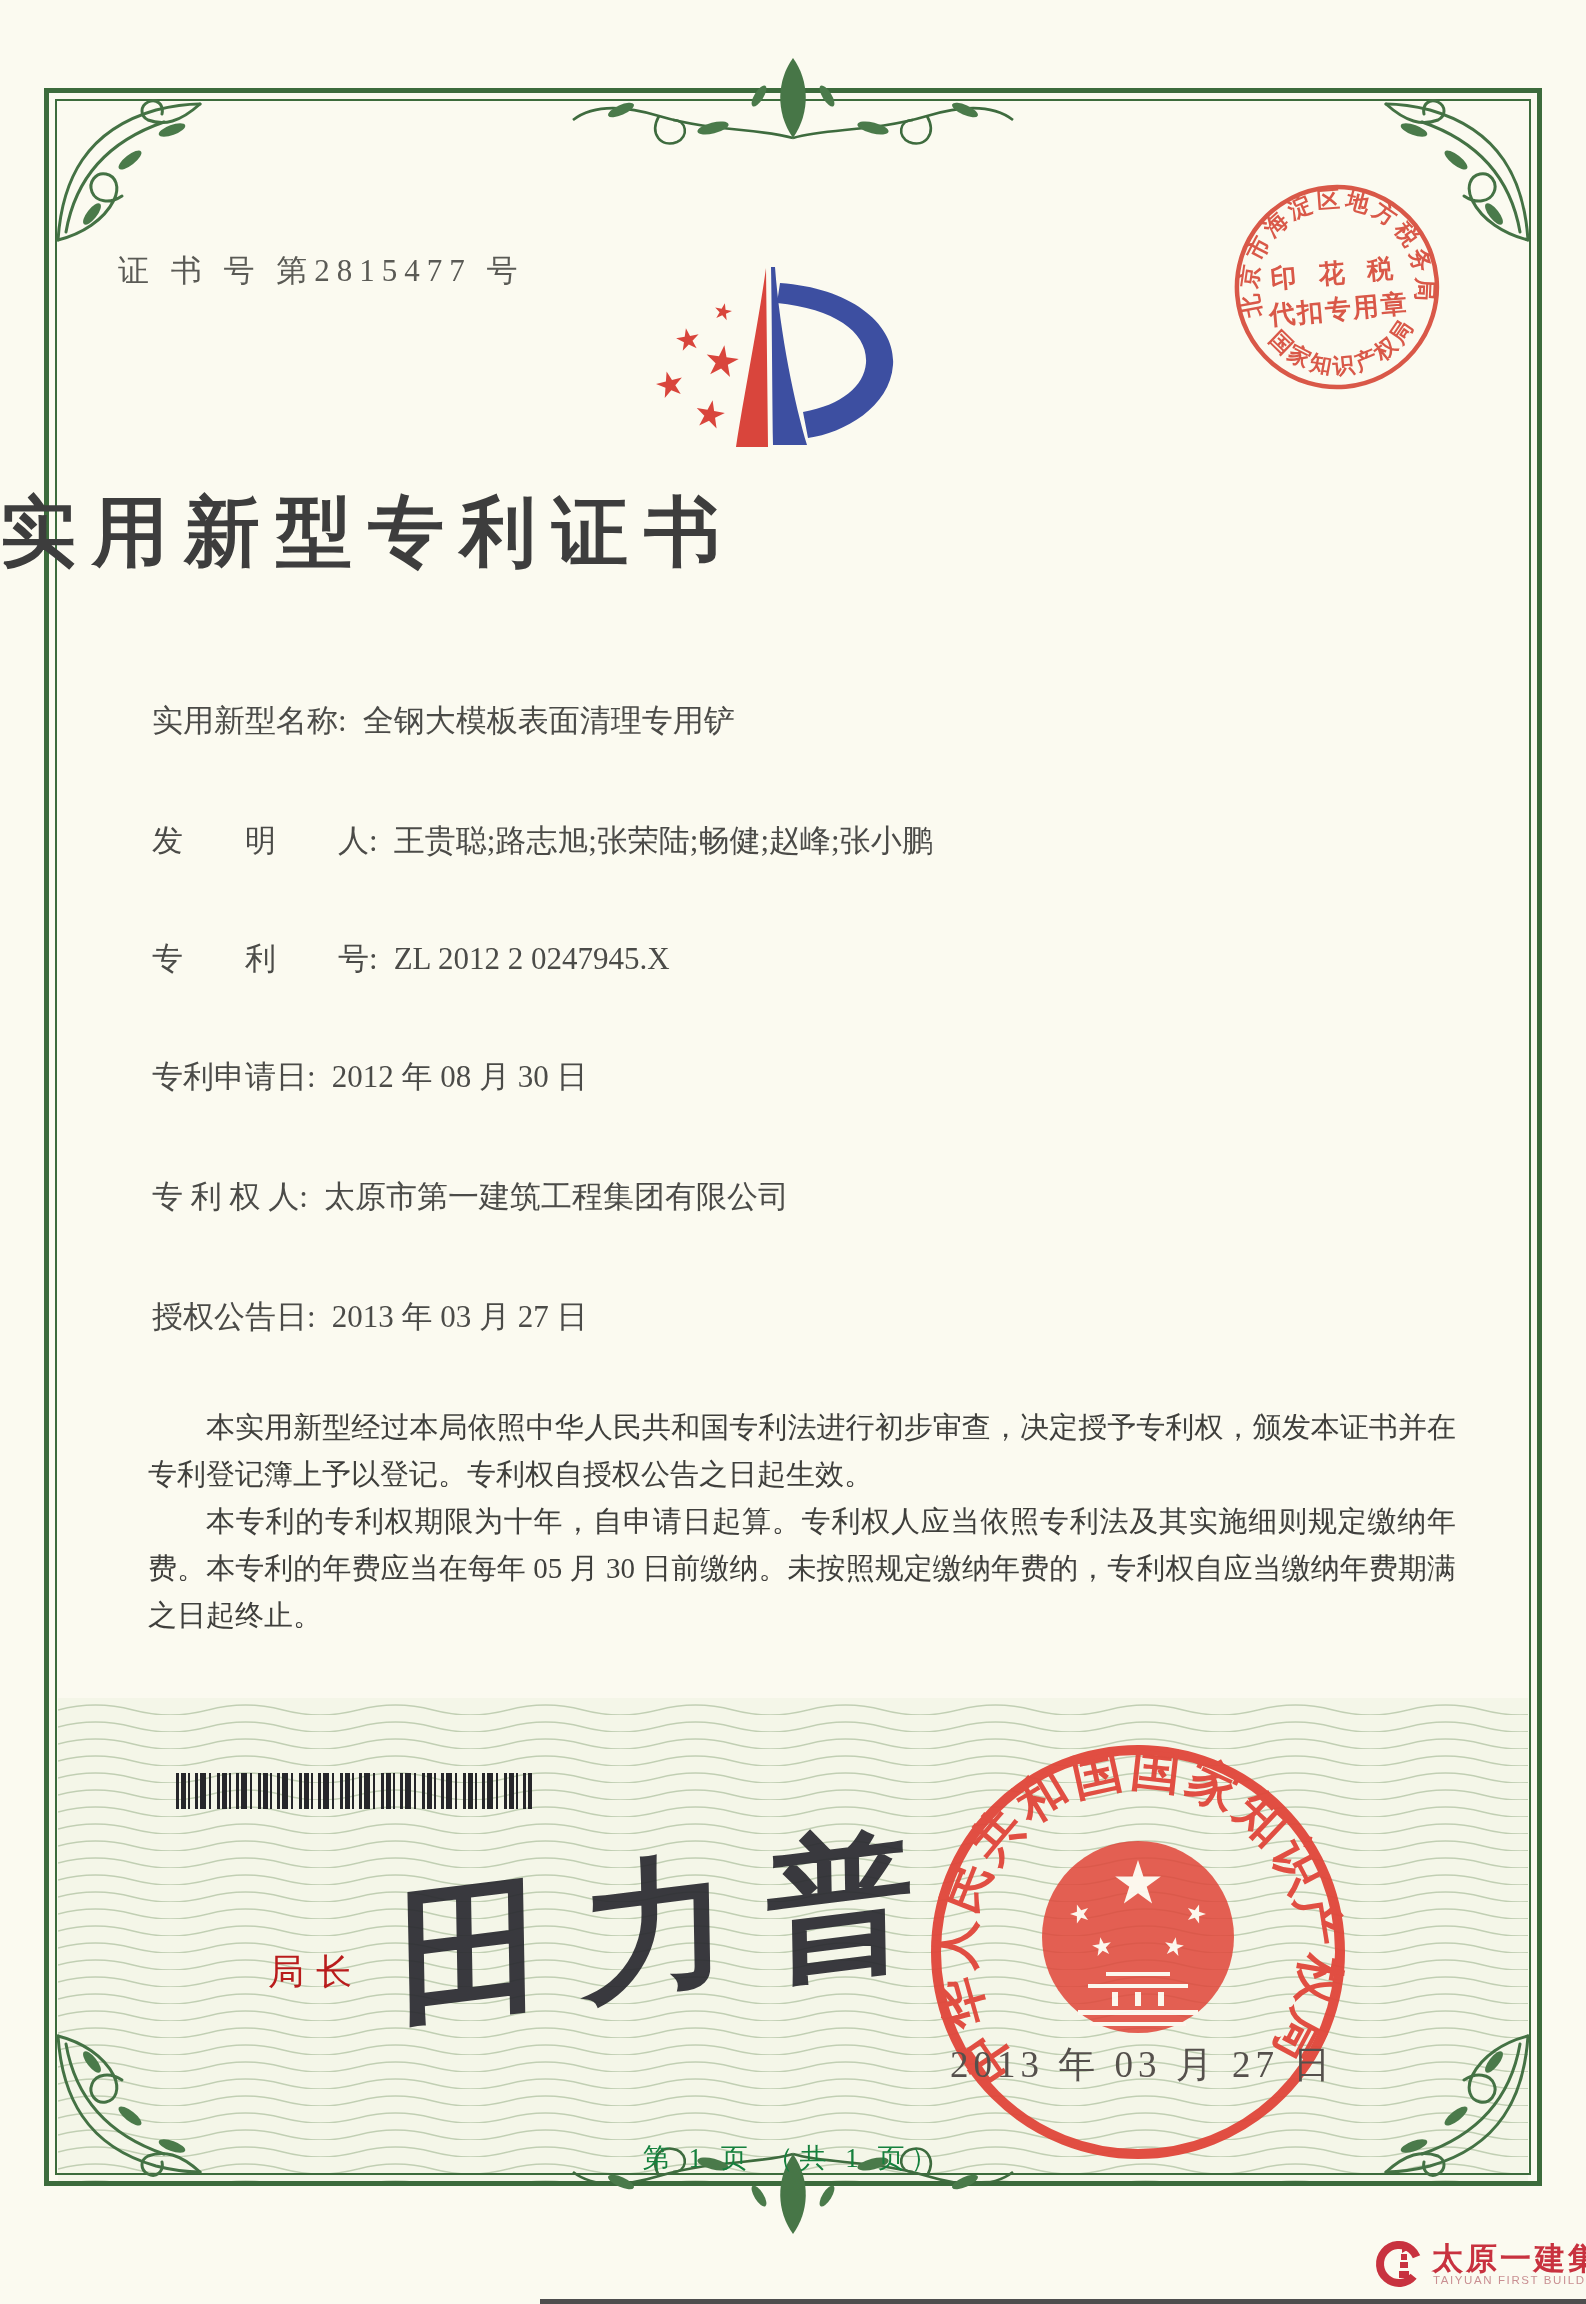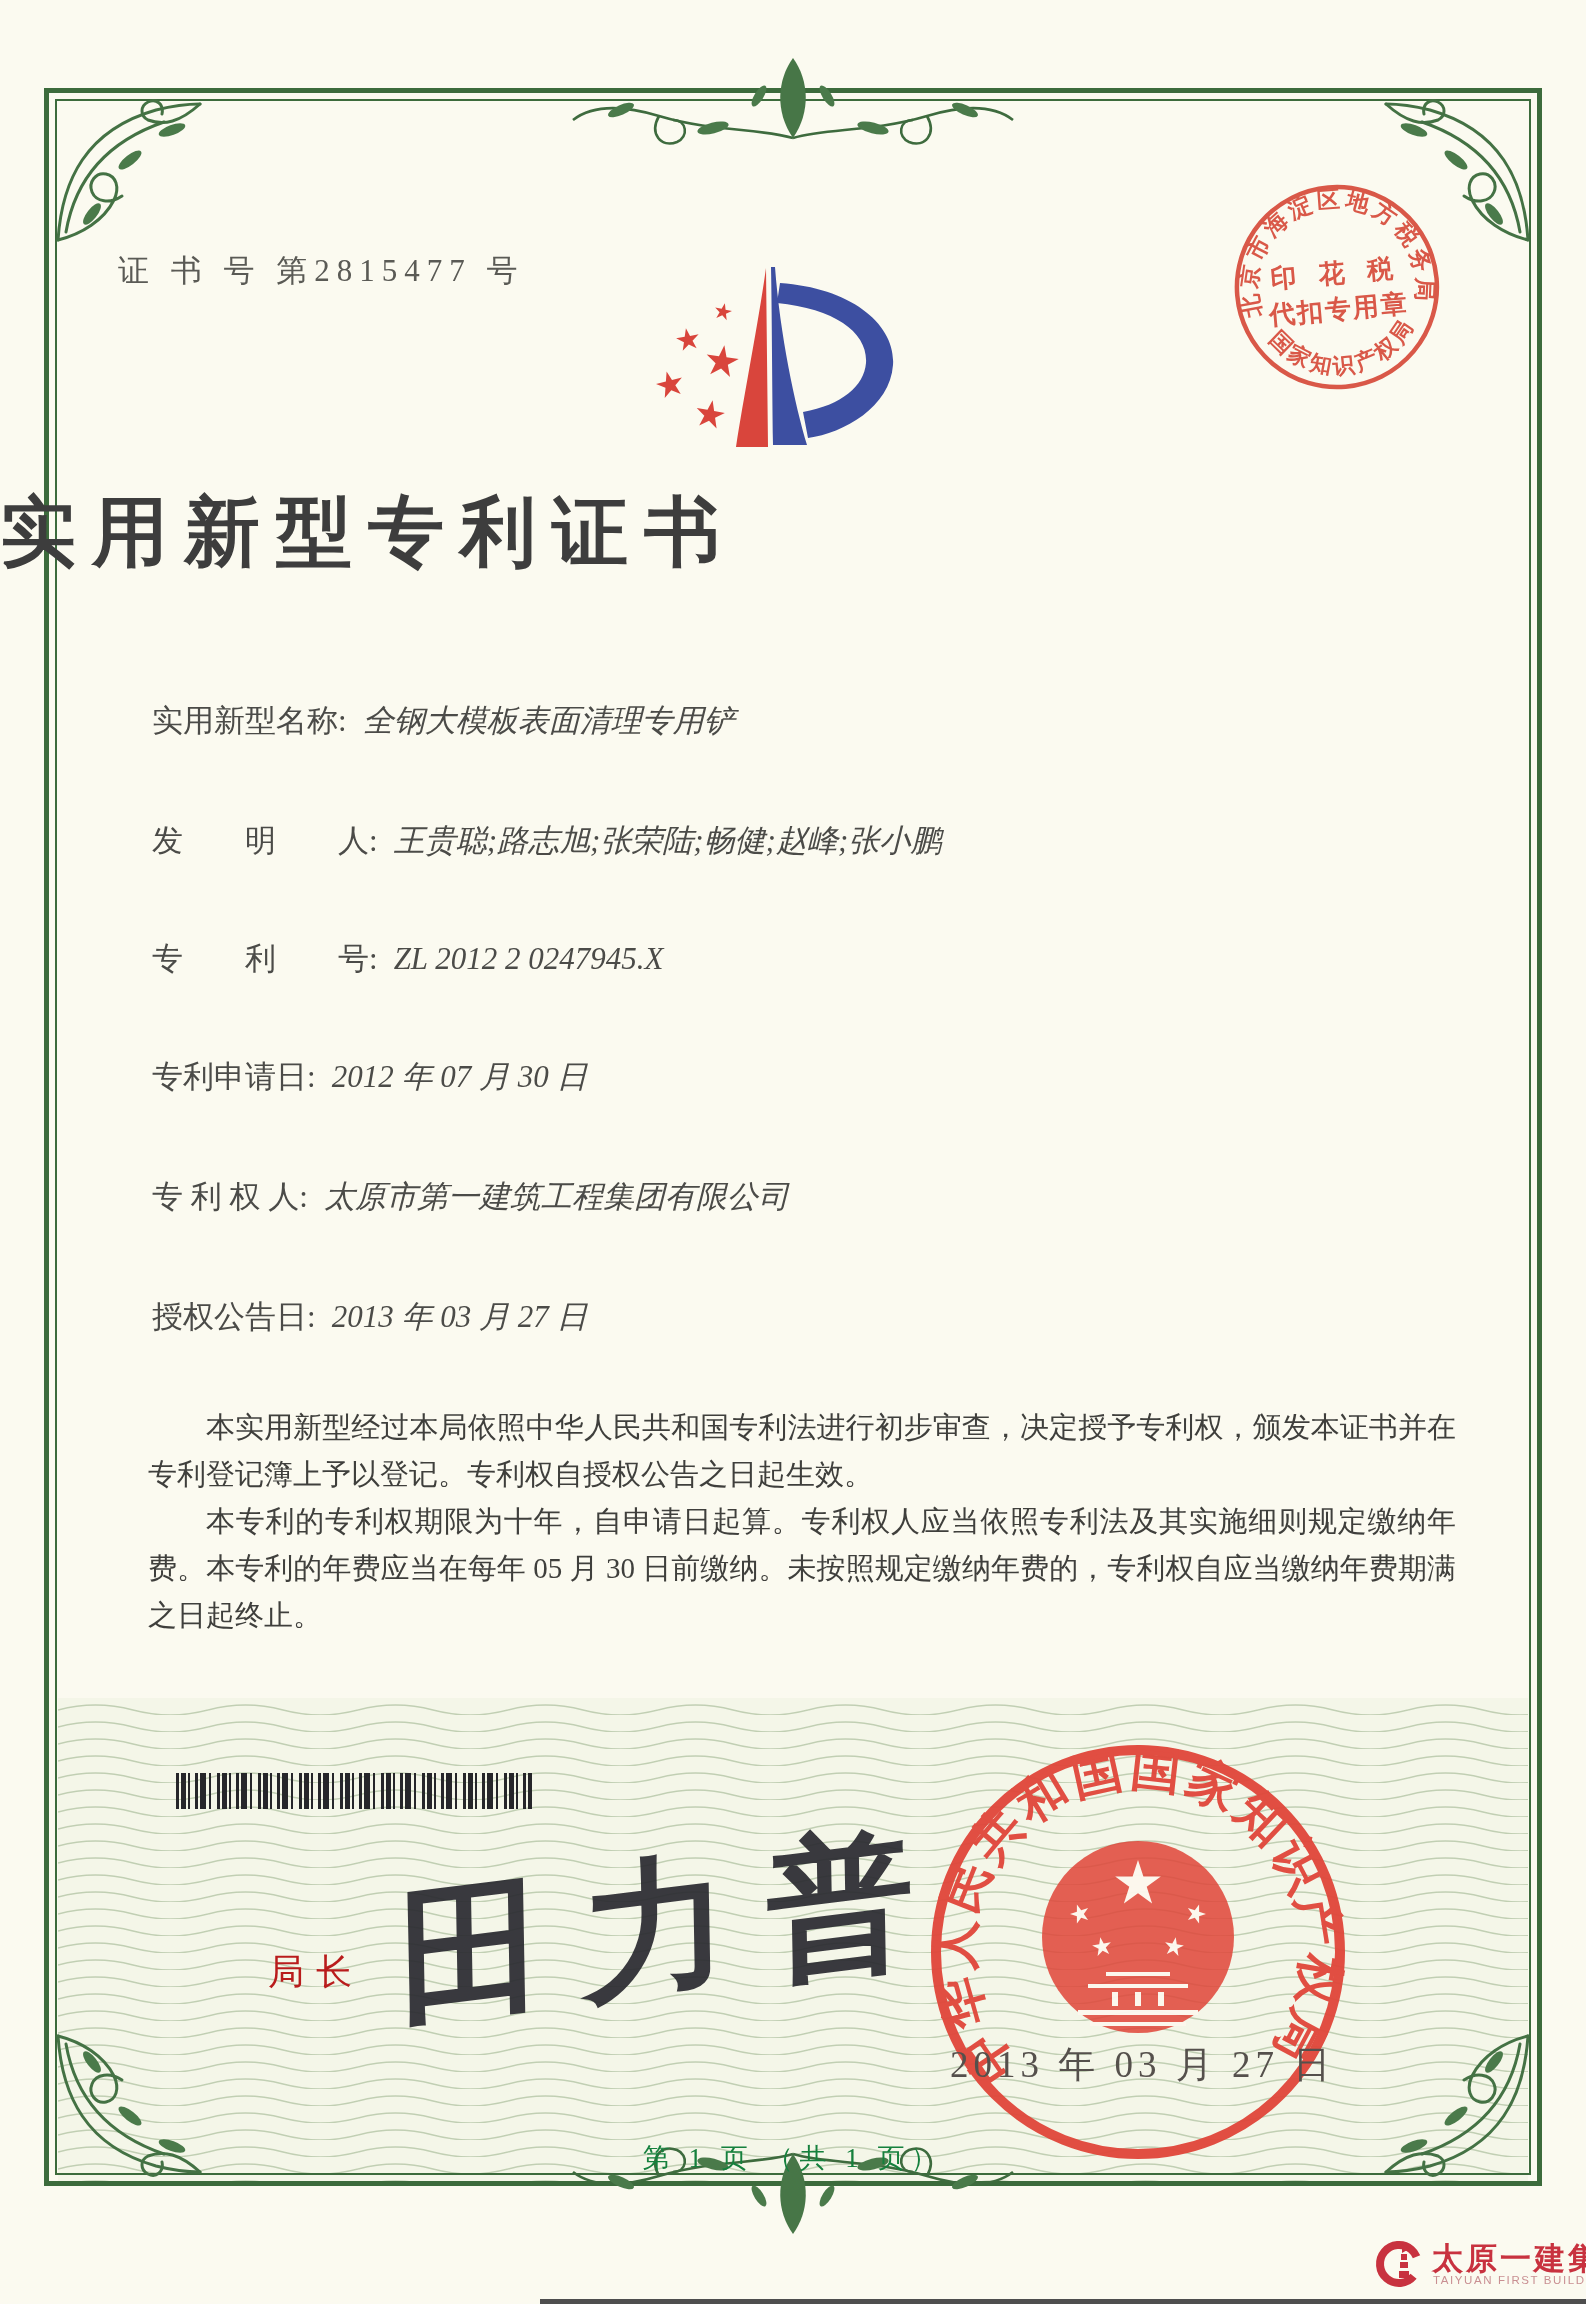--- a/index.html
+++ b/index.html
@@ -12,21 +12,21 @@
   
   .frame{left:44px;top:88px;width:1488px;height:2088px;border:5px solid #3c6b3c;}
   .frame-inner{left:6px;top:6px;right:6px;bottom:6px;border:2px solid #3c6b3c;}
   
   .waves{left:58px;top:1698px;}
   
   .cert-no{left:118px;top:250px;font-size:31px;color:#5a5a55;letter-spacing:7px;}
   .title{left:0;right:0;top:482px;text-align:left;font-size:76px;font-weight:600;
          color:#3d3d3d;letter-spacing:16px;}
   .field{left:152px;font-size:31px;color:#4b4b48;white-space:nowrap;}
-  .field .val{margin-left:16px;font-style:italic;}
+  .field .val{margin-left:16px;}
   .f0{top:700px}.f1{top:820px}.f2{top:938px}.f3{top:1056px}.f4{top:1176px}.f5{top:1296px}
   .paragraphs{left:148px;top:1356px;width:1308px;font-size:29px;line-height:47px;
               color:#3f3f3c;text-align:justify;margin-top:48px;}
   .paragraphs p{margin:0;text-indent:2em;}
   .footer-page{left:0;right:0;top:2140px;text-align:center;font-size:27px;
                color:#15803d;letter-spacing:6px;}
   
   .barcode{left:176px;top:1773px;width:356px;height:36px;
     background:
       repeating-linear-gradient(90deg,
@@ -150,21 +150,21 @@
 <div class="abs field f0">
   <span>实用新型名称:</span><span class="val">全钢大模板表面清理专用铲</span>
 </div>
 <div class="abs field f1">
   <span>发　　明　　人:</span><span class="val">王贵聪;路志旭;张荣陆;畅健;赵峰;张小鹏</span>
 </div>
 <div class="abs field f2">
   <span>专　　利　　号:</span><span class="val">ZL 2012 2 0247945.X</span>
 </div>
 <div class="abs field f3">
-  <span>专利申请日:</span><span class="val">2012 年 07 月 30 日</span>
+  <span>专利申请日:</span><span class="val">2012 年 08 月 30 日</span>
 </div>
 <div class="abs field f4">
   <span>专 利 权 人:</span><span class="val">太原市第一建筑工程集团有限公司</span>
 </div>
 <div class="abs field f5">
   <span>授权公告日:</span><span class="val">2013 年 03 月 27 日</span>
 </div>
 
 <div class="abs paragraphs">
   <p>本实用新型经过本局依照中华人民共和国专利法进行初步审查，决定授予专利权，颁发本证书并在专利登记簿上予以登记。专利权自授权公告之日起生效。</p>

